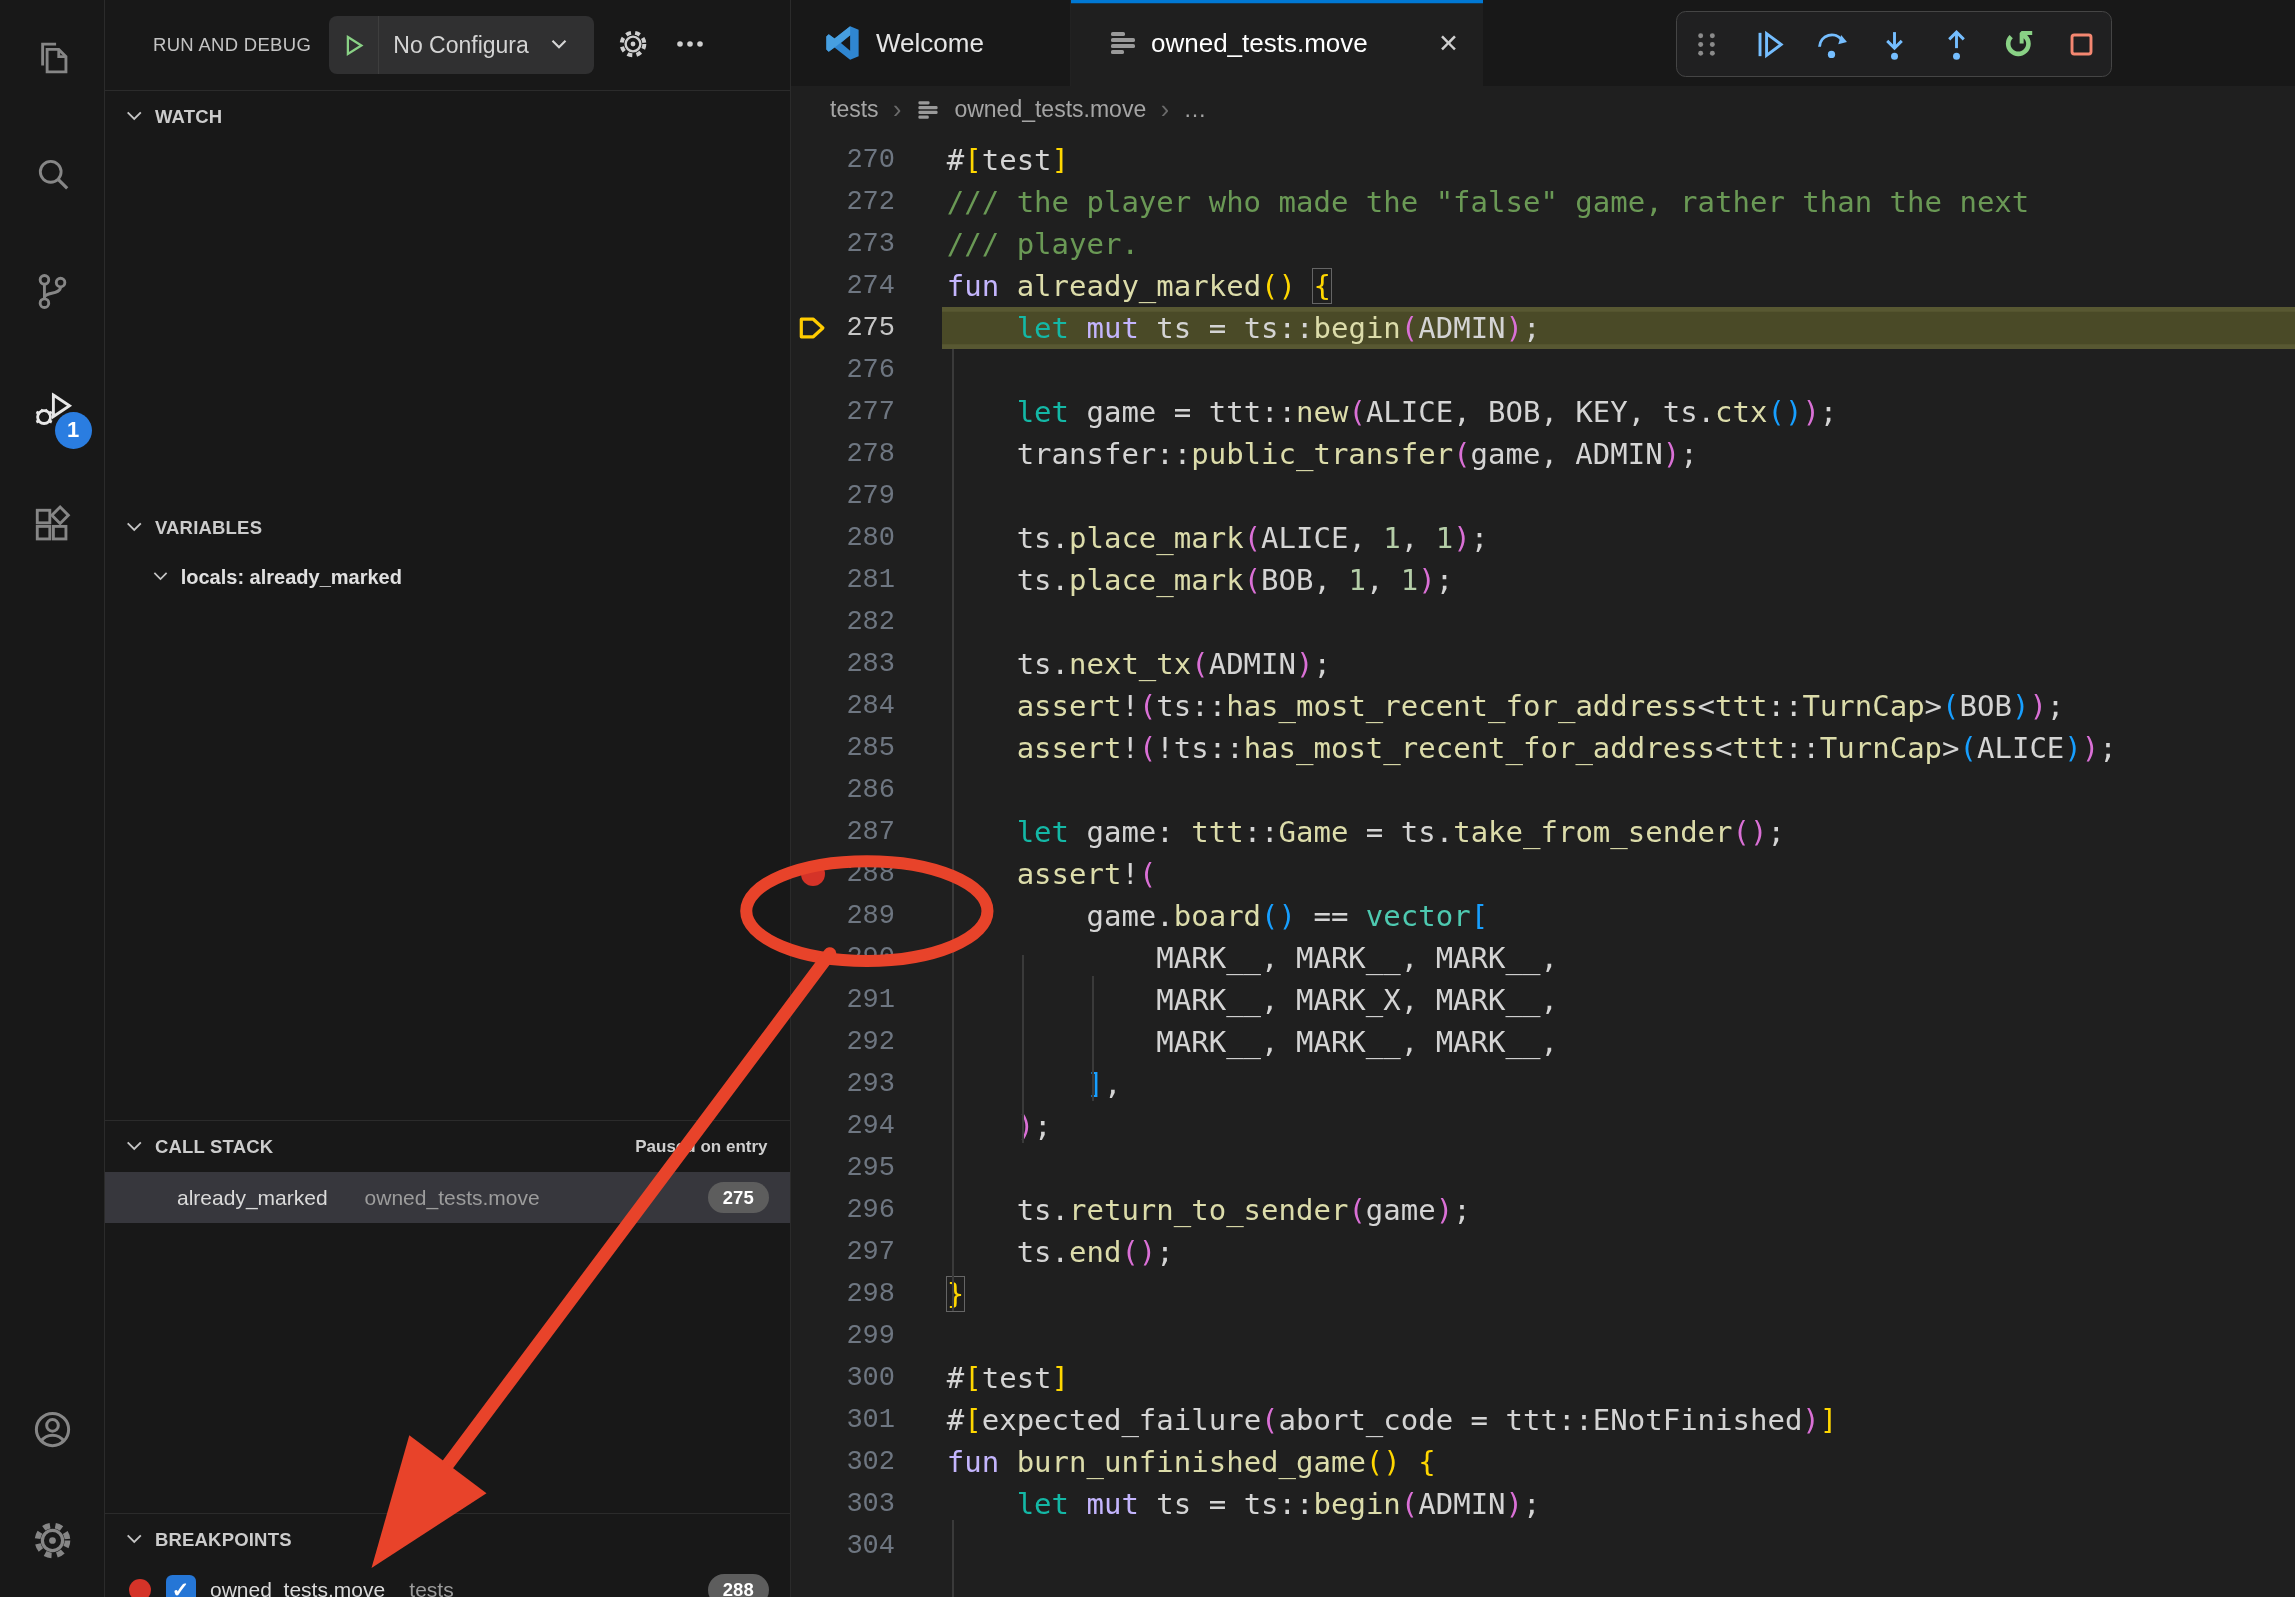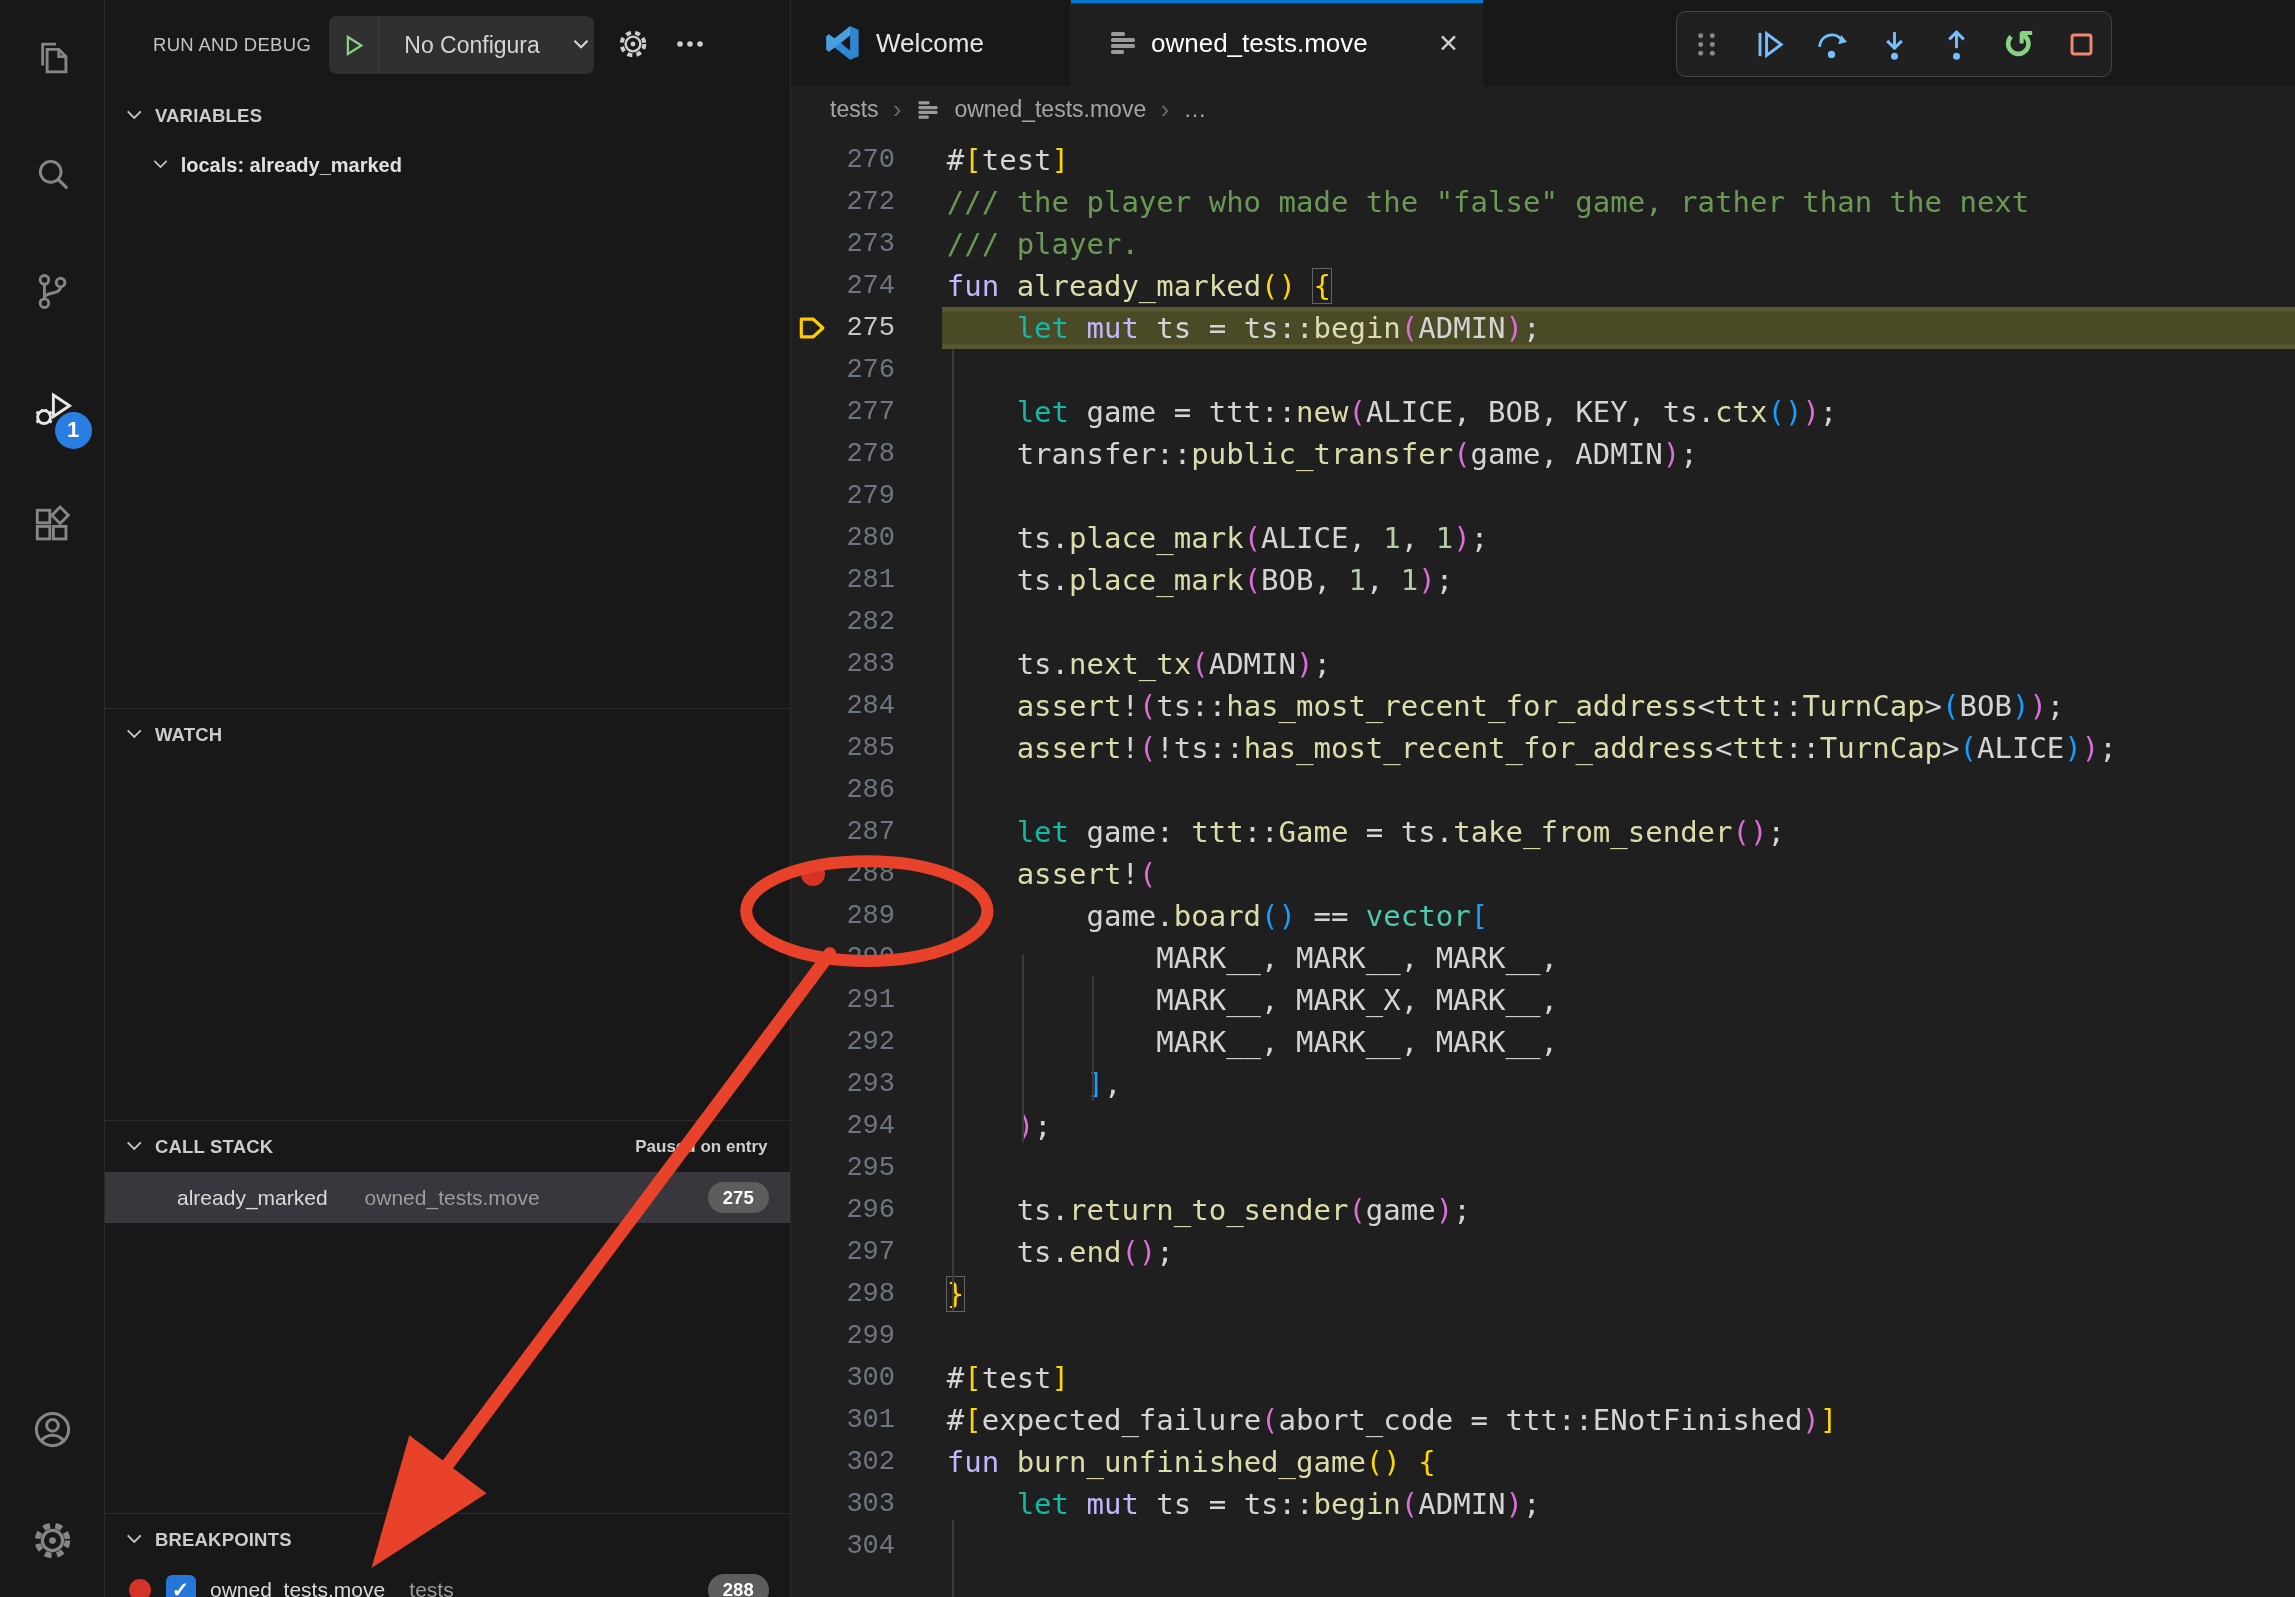--- a/index.html
+++ b/index.html
@@ -19,21 +19,21 @@
   .ab-badge { position:absolute; right:13px; bottom:19.3px; width:37px; height:37px; border-radius:50%;
               background:#2a7de1; color:#fff; font-size:22px; font-weight:700;
               display:flex; align-items:center; justify-content:center; }
 
   
   .sidebar { width:686px; background:#181818; border-right:1.6px solid #2b2b2b;
              display:flex; flex-direction:column; flex:none; color:#cccccc; }
   .sb-header { height:90px; display:flex; align-items:center; padding-left:48px; flex:none; }
   .sb-title { font-size:18.5px; color:#c3c3c3; letter-spacing:0.3px; white-space:nowrap; }
   .run-config { margin-left:17.7px; height:58px; width:265px; background:#303031; border-radius:8px;
-                display:flex; align-items:center; overflow:hidden; flex:none;gap:11px; }
+                display:flex; align-items:center; overflow:hidden; flex:none; }
   .rc-play { width:50px; height:100%; display:flex; align-items:center; justify-content:center;
              border-right:1.6px solid #3e3e3e; }
   .rc-play svg { width:27px; height:27px; }
   .rc-label { font-size:23px; color:#d4d4d4; padding-left:14.5px; white-space:nowrap; overflow:hidden;
               width:167px; flex:none; }
   .rc-chevron svg { width:26px; height:26px; stroke:#d4d4d4; fill:none; stroke-width:2; }
   .sb-gear { margin-left:22.5px; } .sb-gear svg { width:34px; height:34px; stroke:#cfcfcf; fill:none; }
   .sb-more { margin-left:24px; } .sb-more svg { width:32px; height:32px; fill:#cfcfcf; }
 
   .section { flex:none; }
@@ -198,41 +198,41 @@
             <circle cx="12" cy="12" r="5.2" stroke-width="1.7"></circle>
             <circle cx="12" cy="12" r="1.7" fill="#cfcfcf" stroke="none"></circle>
           </svg></span>
       <span class="sb-more"><svg viewBox="0 0 24 24">
             <circle cx="4.5" cy="12" r="2.1"></circle>
             <circle cx="12" cy="12" r="2.1"></circle>
             <circle cx="19.5" cy="12" r="2.1"></circle>
           </svg></span>
     </div>
 
+    <section class="section sec-watch sec-border">
+      <div class="sec-head">
+        <span class="chev"><svg viewBox="0 0 24 24">
+              <path d="M5 9 L12 16 L19 9"></path>
+            </svg></span>
+        <span class="sec-label">WATCH</span>
+      </div>
+    </section>
+
     <section class="section sec-variables">
       <div class="sec-head">
         <span class="chev"><svg viewBox="0 0 24 24">
               <path d="M5 9 L12 16 L19 9"></path>
             </svg></span>
         <span class="sec-label">VARIABLES</span>
       </div>
       <div class="locals-row">
         <span class="chev"><svg viewBox="0 0 24 24">
               <path d="M5 9 L12 16 L19 9"></path>
             </svg></span>
         <span class="locals-label">locals: already_marked</span>
-      </div>
-    </section>
-
-    <section class="section sec-watch sec-border">
-      <div class="sec-head">
-        <span class="chev"><svg viewBox="0 0 24 24">
-              <path d="M5 9 L12 16 L19 9"></path>
-            </svg></span>
-        <span class="sec-label">WATCH</span>
       </div>
     </section>
 
     <section class="section sec-callstack sec-border">
       <div class="sec-head">
         <span class="chev"><svg viewBox="0 0 24 24">
               <path d="M5 9 L12 16 L19 9"></path>
             </svg></span>
         <span class="sec-label">CALL STACK</span>
         <span class="sec-status">Paused on entry</span>

